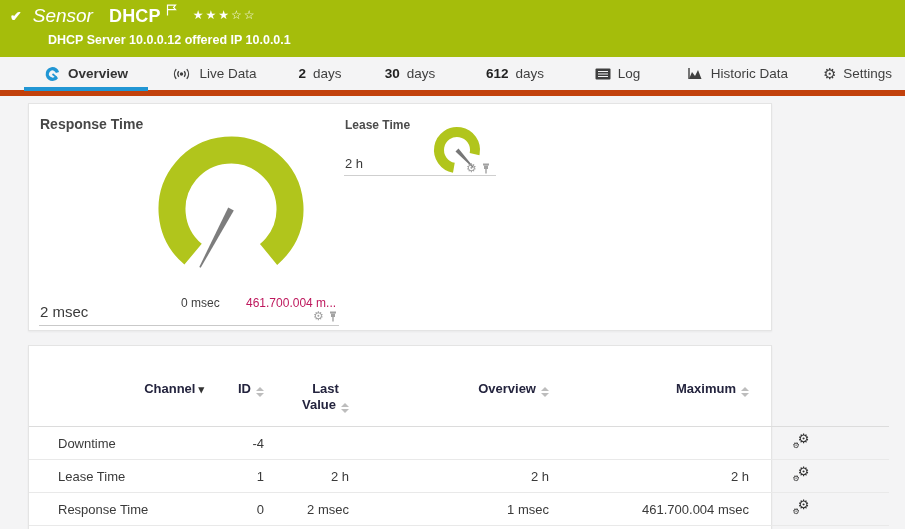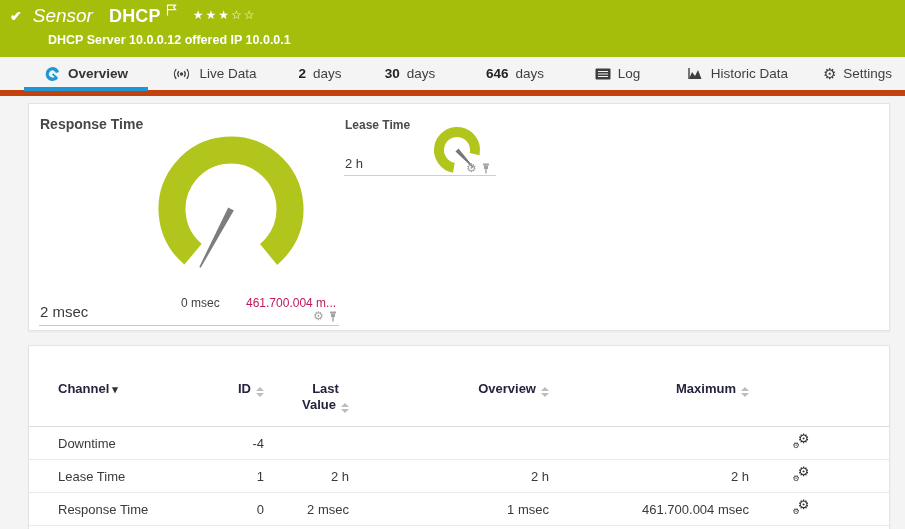--- a/index.html
+++ b/index.html
@@ -24,21 +24,21 @@
             border-bottom:6px solid #c2410c; display:flex; padding-left:24px; }
   .tab { display:flex; align-items:center; justify-content:center; gap:7px;
          font-size:13.5px; color:#3f3f3f; position:relative; cursor:pointer; white-space:nowrap; }
   .tab .num { font-weight:700; color:#222; }
   .tab.active::after { content:""; position:absolute; left:0; right:0; bottom:-1px; height:4px; background:#2196d4; }
   .tab.active .lbl { font-weight:600; color:#333; }
   .tab svg, .tab .glyph { flex:0 0 auto; }
   .glyph { font-size:15px; color:#3f3f3f; line-height:1; }
 
   
-  .panel { position:absolute; left:28px; width:862px; background:#fff; border:1px solid #e4e4e4;
+  .panel { position:absolute; left:28px; width:744px; background:#fff; border:1px solid #e4e4e4;
            box-sizing:border-box; box-shadow:0 1px 2px rgba(0,0,0,.05); }
   .panel.gauges { top:103px; height:228px; }
   .panel.table  { top:345px; height:220px; }
 
   
   .rt-title { position:absolute; top:12px; left:11px; font-size:14px; font-weight:600; color:#474747; }
   .big-gauge { position:absolute; left:117px; top:30px; }
   .g-min { position:absolute; top:192px; left:152px; font-size:12px; color:#3f3f3f; }
   .g-max { position:absolute; top:192px; left:217px; font-size:12px; color:#be185d; }
   .rt-value { position:absolute; top:199px; left:11px; font-size:15px; color:#3a3a3a; }
@@ -50,21 +50,21 @@
   .lt-title { position:absolute; top:14px; left:316px; font-size:12px; font-weight:600; color:#4c4c4c; }
   .lt-value { position:absolute; top:52px; left:316px; font-size:13px; color:#3a3a3a; }
   .mini-gauge { position:absolute; left:400px; top:18px; }
   .lt-rule { position:absolute; top:71px; left:315px; width:152px; border-top:1px solid #cfcfcf; }
   .lt-icons { top:58px; left:437px; }
 
   
   table.channels { position:absolute; top:35px; left:0; width:860px; border-collapse:collapse; table-layout:fixed; }
   .channels th { font-size:13px; font-weight:700; color:#24243e; text-align:right;
                  vertical-align:top; padding:0 0 13px 0; line-height:16px; }
-  .channels th.c-channel { text-align:left; padding-left:29px; }
+  .channels th.c-channel { text-align:right; padding-left:29px; }
   .channels thead tr { border-bottom:1px solid #dcdcdc; }
   .channels tbody tr { border-bottom:1px solid #e9e9e9; height:33px; }
   .channels td { font-size:13px; color:#3a3a3a; text-align:right; padding:0; }
   .channels td.c-channel { text-align:left; padding-left:29px; }
   .channels td.c-gear { text-align:center; padding-right:36px; }
   .hdr-center { display:inline-block; text-align:center; }
   .sort-tri { font-size:11px; color:#333; margin-left:3px; }
   .sort { display:inline-flex; flex-direction:column; gap:2px; margin-left:5px; vertical-align:2px; }
   .sort i { display:block; width:0; height:0; border-left:4px solid transparent; border-right:4px solid transparent; }
   .sort .up { border-bottom:4px solid #bdbdbd; }
@@ -109,21 +109,21 @@
   </div>
   <div class="tab" style="width:80px">
     <span class="num">2</span>
     <span class="lbl">days</span>
   </div>
   <div class="tab" style="width:100px">
     <span class="num">30</span>
     <span class="lbl">days</span>
   </div>
   <div class="tab" style="width:110px">
-    <span class="num">646</span>
+    <span class="num">612</span>
     <span class="lbl">days</span>
   </div>
   <div class="tab" style="width:95px">
     <svg width="16" height="12" viewBox="0 0 16 12">
       <rect x="0.5" y="0.5" width="15" height="11" rx="1" fill="#3f3f3f"></rect>
       <path d="M3 3.5 H13 M3 6 H13 M3 8.5 H13" stroke="#f4f4f5" stroke-width="1.2"></path>
     </svg>
     <span class="lbl">Log</span>
   </div>
   <div class="tab" style="width:145px">

